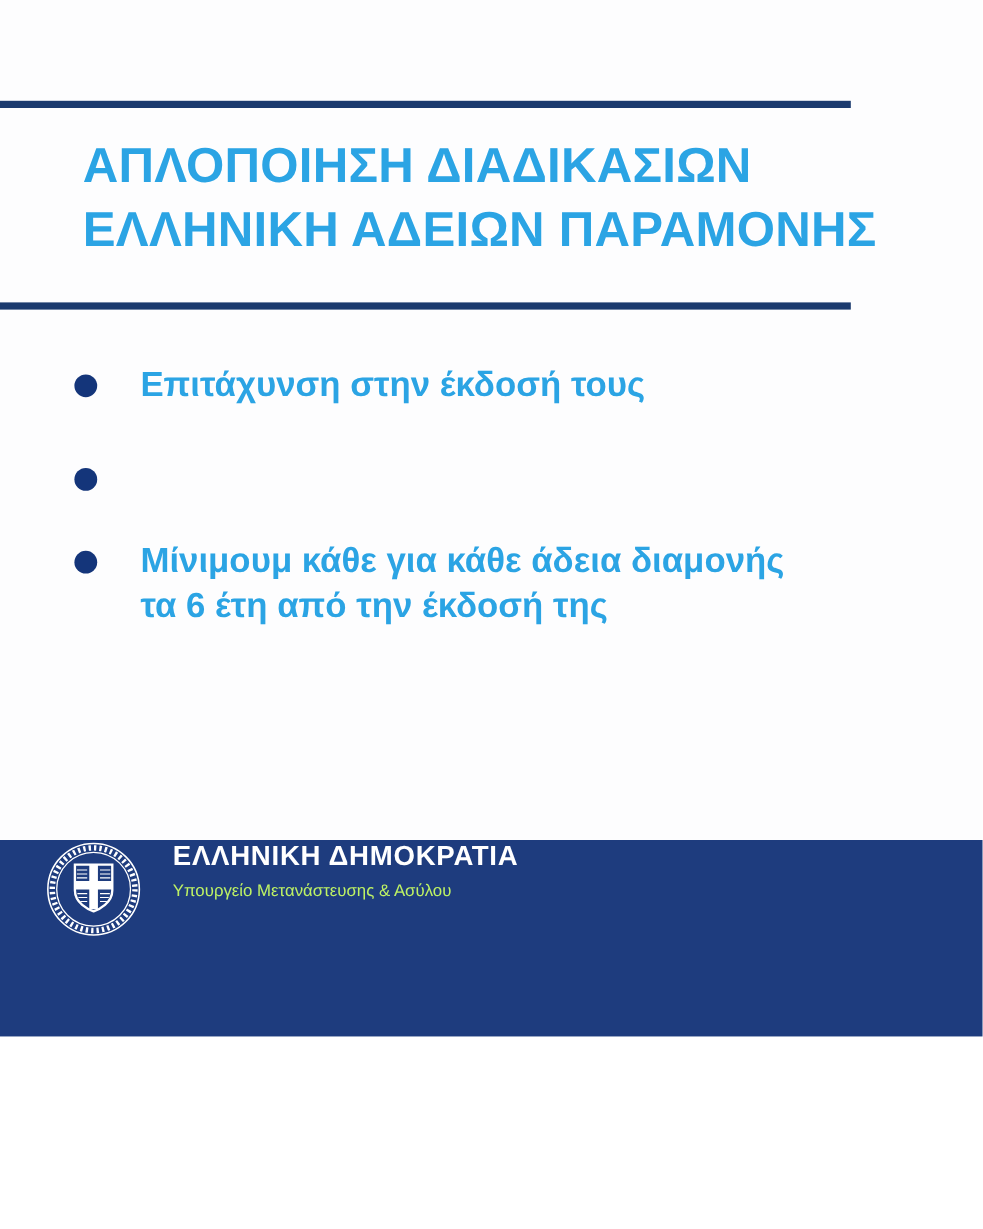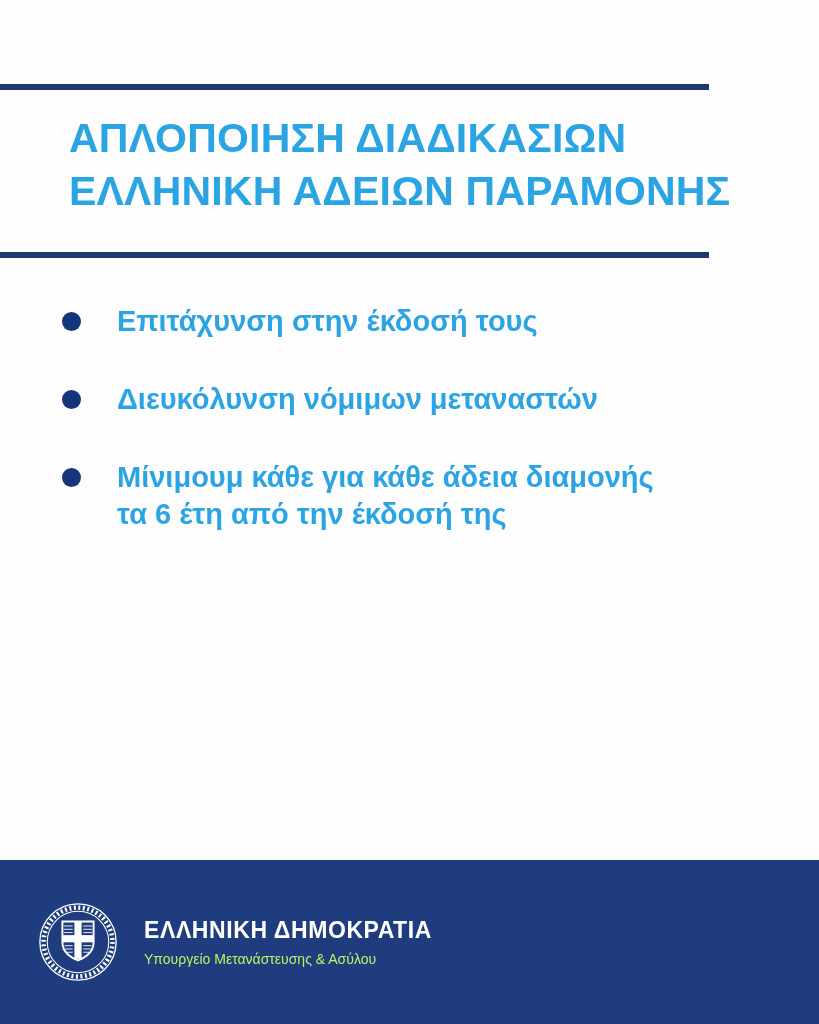--- a/index.html
+++ b/index.html
@@ -1,19 +1,19 @@
 <!DOCTYPE html>
 <html lang="el"><head>
 <meta charset="utf-8">
 <style>
   html, body { margin: 0; padding: 0; background: #ffffff; }
   .poster {
     position: relative;
     width: 819px;
-    height: 1024px;
+    height: 864px;
     background: #fdfdfe;
     overflow: hidden;
     font-family: "Liberation Sans", "DejaVu Sans", sans-serif;
   }
   .rule {
     position: absolute;
     left: 0;
     width: 709px;
     height: 6px;
     background: #1b3a6e;
@@ -63,21 +63,20 @@
   }
   .bullet-text .line { display: block; }
   .footer {
     position: absolute;
     left: 0;
     bottom: 0;
     width: 819px;
     height: 164px;
     background: #1e3c7e;
     display: flex;
-    align-items: center;
     box-sizing: border-box;
     padding-left: 37px;
   }
   .emblem {
     flex: none;
     width: 82px;
     height: 82px;
     margin-right: 25px;
   }
   .footer-text { color: #ffffff; }
@@ -111,23 +110,20 @@
 
   <ul class="bullet-list">
     <li class="bullet-item">
       <span class="bullet-dot"></span>
       <span class="bullet-text">
         <span class="line">Επιτάχυνση στην έκδοσή τους</span>
       </span>
     </li>
     <li class="bullet-item">
       <span class="bullet-dot"></span>
-      <span class="bullet-text">
-        <span class="line">Διευκόλυνση νόμιμων μεταναστών</span>
-      </span>
     </li>
     <li class="bullet-item">
       <span class="bullet-dot"></span>
       <span class="bullet-text">
         <span class="line">Μίνιμουμ κάθε για κάθε άδεια διαμονής</span>
         <span class="line">τα 6 έτη από την έκδοσή της</span>
       </span>
     </li>
   </ul>
 

